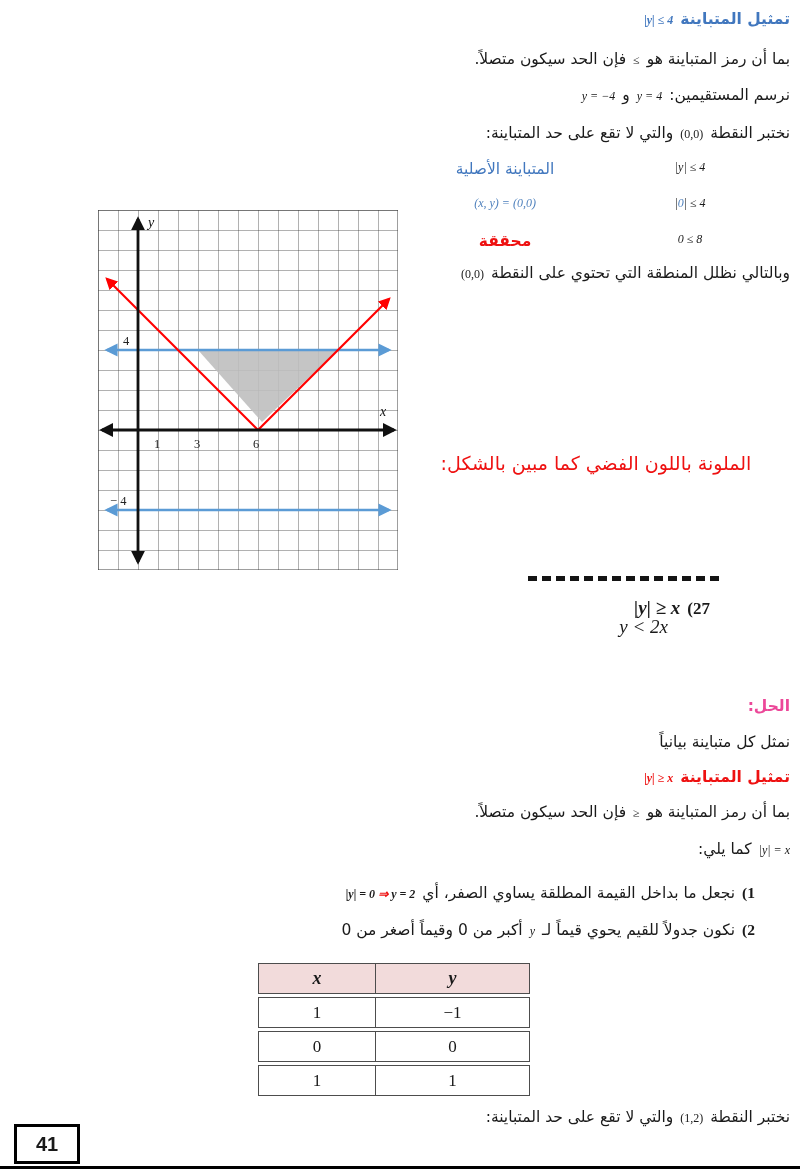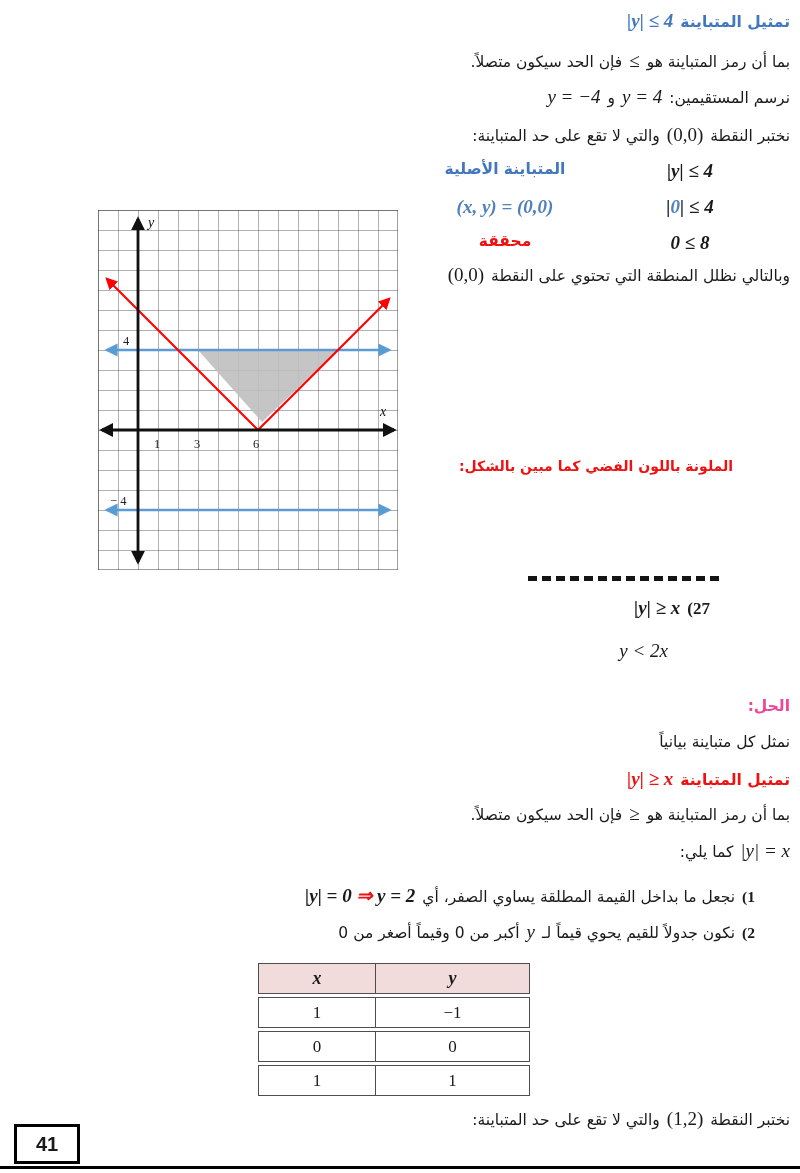--- a/index.html
+++ b/index.html
@@ -1,27 +1,27 @@
 <!DOCTYPE html>
 <html lang="ar"><head>
 <meta charset="utf-8">
 <style>
   html,body{margin:0;padding:0;background:#fff;}
   #page{position:relative;width:800px;height:1173px;background:#fff;overflow:hidden;
         font-family:"DejaVu Sans",sans-serif;color:#1a1a1a;}
   .line{position:absolute;display:flex;direction:rtl;column-gap:7px;align-items:baseline;
         white-space:nowrap;font-size:15.5px;}
   .math{direction:ltr;unicode-bidi:isolate;font-family:"Liberation Serif",serif;
-        font-style:italic;font-size:19px;}
+        font-style:italic;font-size:12px;}
   .b{font-weight:bold;}
   .blue{color:#4177BE;}
   .mblue{color:#4F81BD;}
   .red{color:#EE1111;}
   .green{color:#ec4899;}
-  .center{justify-content:center;font-weight:bold;}
+  .center{justify-content:center;}
   .vtable{position:absolute;display:flex;flex-direction:column;row-gap:3px;}
   .trow{display:flex;}
   .tc{height:29px;display:flex;align-items:center;justify-content:center;background:#fff;
       border:1.6px solid #4d4d4d;font-family:"Liberation Serif",serif;font-size:17px;}
   .c1{width:116px;}
   .c2{width:153px;border-left:none;}
   .thead .tc{background:#F2DBDB;font-weight:bold;font-style:italic;font-size:18px;}
   .gm{font-family:"Liberation Serif",serif;font-style:italic;font-size:14px;fill:#111;}
   .gn{font-family:"Liberation Serif",serif;font-size:12.5px;fill:#222;}
   .dashes{position:absolute;background:repeating-linear-gradient(90deg,#141414 0 9px,transparent 9px 14px);}
@@ -110,31 +110,31 @@
     <line x1="40" y1="352" x2="40" y2="9" stroke="#111" stroke-width="2.8" marker-start="url(#ak)" marker-end="url(#ak)"></line>
     <text x="50" y="17" class="gm">y</text>
     <text x="282" y="206" class="gm">x</text>
     <text x="25" y="135" class="gn">4</text>
     <text x="12" y="295" class="gn">− 4</text>
     <text x="56" y="238" class="gn">1</text>
     <text x="96" y="238" class="gn">3</text>
     <text x="155" y="238" class="gn">6</text>
   </svg>
 
-  <div class="line center red" style="top:452px;left:398px;width:396px;font-size:14px;margin-top:6px;">
+  <div class="line center red" style="top:452px;left:398px;width:396px;font-size:19px;">
     <span>الملونة باللون الفضي كما مبين بالشكل:</span>
   </div>
 
   <div class="dashes" style="left:528px;top:576px;width:192px;height:5px;"></div>
 
   <div class="line" style="top:597px;right:90px;">
     <span class="b" style="font-size:17px;font-family:'Liberation Serif',serif;direction:ltr;unicode-bidi:isolate;">(27</span>
     <span class="math b" style="font-size:19px;">|y| ≥ x</span>
   </div>
-  <div class="line" style="top:640px;right:132px;">
+  <div class="line" style="top:616px;right:132px;">
     <span class="math" style="font-size:19px;">y &lt; 2x</span>
   </div>
 
   <div class="line green b" style="top:697px;right:10px;">
     <span>الحل:</span>
   </div>
 
   <div class="line" style="top:733px;right:10px;">
     <span>نمثل كل متباينة بيانياً</span>
   </div>

